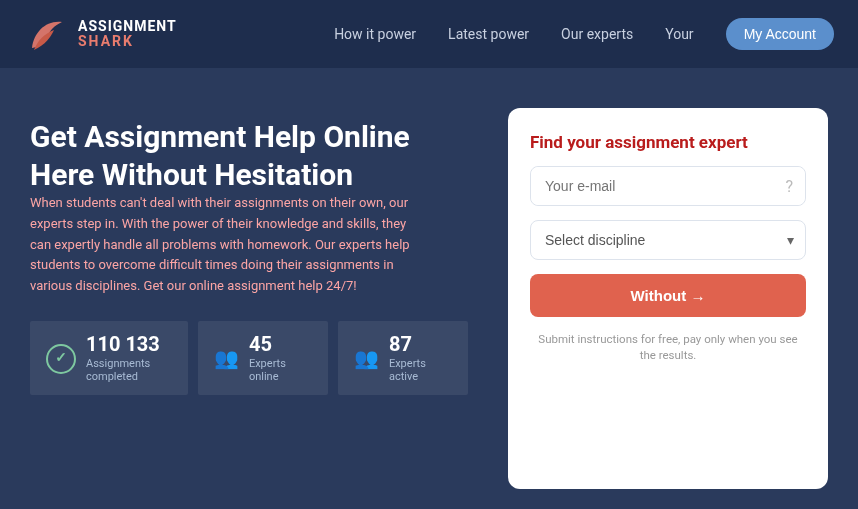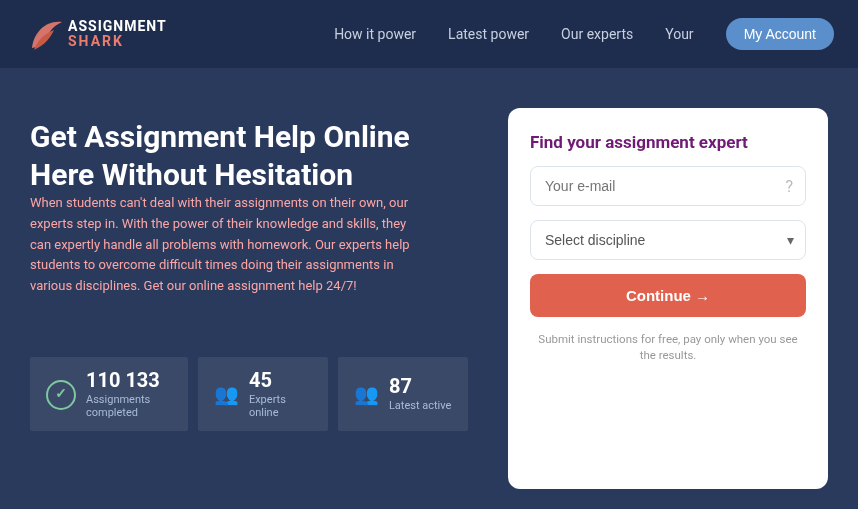--- a/index.html
+++ b/index.html
@@ -19,20 +19,21 @@
       display: flex;
       align-items: center;
       justify-content: space-between;
       padding: 0 24px;
       height: 68px;
     }
 
     .logo-area {
       display: flex;
       align-items: center;
+      gap: 10px;
     }
 
     .logo-icon {
       width: 44px;
       height: 44px;
     }
 
     .logo-text {
       display: flex;
       flex-direction: column;
@@ -114,21 +115,20 @@
     }
 
     .stat-card {
       background-color: rgba(255,255,255,0.08);
       border-radius: 2px;
       padding: 12px 16px;
       display: flex;
       align-items: center;
       gap: 10px;
       min-width: 130px;
-      margin-top: 36px;
     }
 
     .stat-icon {
       color: #7ec8a0;
       font-size: 22px;
       flex-shrink: 0;
     }
 
     .stat-info .stat-number {
       font-size: 20px;
@@ -152,21 +152,21 @@
       color: #333;
       flex-shrink: 0;
       display: flex;
       flex-direction: column;
       gap: 14px;
     }
 
     .panel-title {
       font-size: 17px;
       font-weight: 700;
-      color: #701a75;
+      color: #b91c1c;
     }
 
     .email-input-wrapper {
       position: relative;
       border: 1.5px solid #dde3ec;
       border-radius: 8px;
       display: flex;
       align-items: center;
     }
 
@@ -303,21 +303,21 @@
         <div class="stat-info">
           <div class="stat-number">45</div>
           <div class="stat-label">Experts online</div>
         </div>
       </div>
 
       <div class="stat-card">
         <span class="stat-icon users-icon"></span>
         <div class="stat-info">
           <div class="stat-number">87</div>
-          <div class="stat-label">Latest active</div>
+          <div class="stat-label">Experts active</div>
         </div>
       </div>
     </div>
   </div>
 
   <div class="right-panel">
     <h2 class="panel-title">Find your assignment expert</h2>
 
     <div class="email-input-wrapper">
       <input class="email-input" type="email" placeholder="Your e-mail" style="">
@@ -331,17 +331,17 @@
         <option value="physics">Physics</option>
         <option value="chemistry">Chemistry</option>
         <option value="biology">Biology</option>
         <option value="literature">Literature</option>
         <option value="history">History</option>
         <option value="cs">Computer Science</option>
       </select>
       <span class="select-arrow">▾</span>
     </div>
 
-    <button class="continue-btn">Continue →</button>
+    <button class="continue-btn">Without →</button>
 
     <p class="submit-note">Submit instructions for free, pay only when you see the results.</p>
   </div>
 </main>
 
 </body></html>

